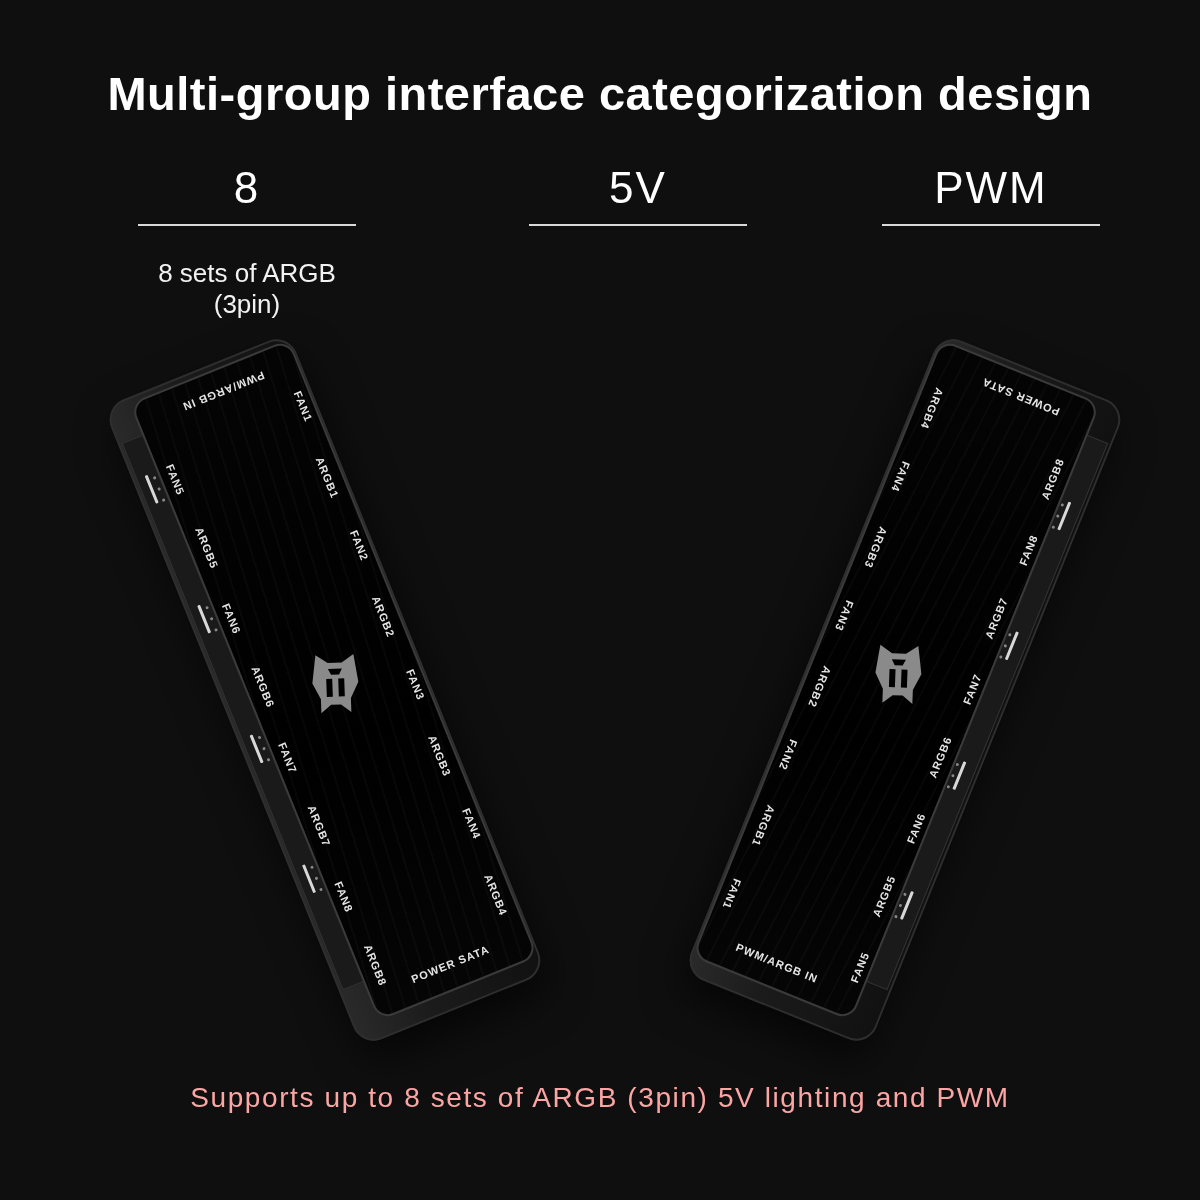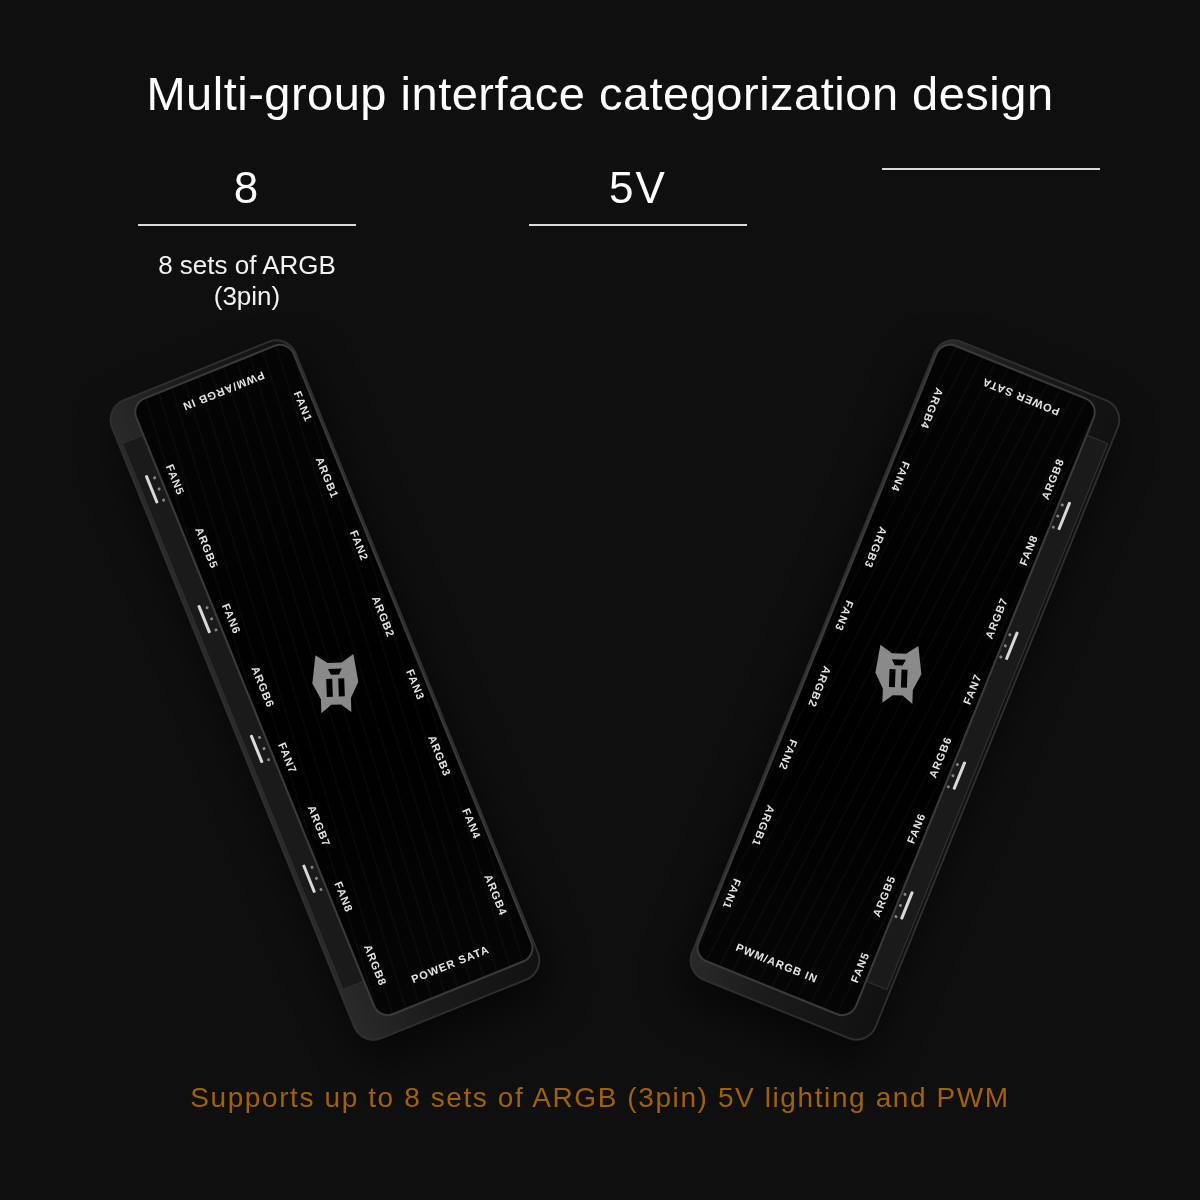--- a/index.html
+++ b/index.html
@@ -7,47 +7,47 @@
       width: 1200px; height: 1200px;
       background: #0f0f0f;
       position: relative;
       overflow: hidden;
       font-family: "Liberation Sans", "DejaVu Sans", sans-serif;
       color: #ffffff;
     }
     .headline {
       position: absolute; left: 0; right: 0; top: 66px;
       text-align: center;
-      font-size: 47px; font-weight: 400;
+      font-size: 47px; font-weight: 700;
       letter-spacing: 0.5px;
       color: #ffffff;
     }
     .spec {
       position: absolute; top: 160px; width: 240px;
       text-align: center;
     }
     .spec .value {
       font-size: 44px; font-weight: 400; line-height: 56px;
       letter-spacing: 2px;
       color: #ffffff;
     }
     .spec .rule {
       margin: 8px auto 0; width: 218px; height: 2px; background: #d9d9d9;
     }
     .spec .label {
-      margin-top: 24px; font-size: 26px; color: #f2f2f2;
+      margin-top: 32px; font-size: 26px; color: #f2f2f2;
     }
     .spec-1 { left: 127px; }
     .spec-2 { left: 518px; }
     .spec-3 { left: 871px; }
 
     .footer {
       position: absolute; left: 0; right: 0; top: 1068px;
       text-align: center;
-      font-size: 28px; color: #a16207;
+      font-size: 28px; color: #fca5a5;
       letter-spacing: 1.6px;
       line-height: 60px;
     }
 
     
     .device {
       position: absolute;
       width: 200px; height: 690px;
     }
     .device .body {
@@ -112,20 +112,21 @@
 <div class="spec spec-1">
   <div class="value">8</div>
   <div class="rule"></div>
   <div class="label">8 sets of ARGB (3pin)</div>
 </div>
 <div class="spec spec-2">
   <div class="value">5V</div>
   <div class="rule"></div>
 </div>
 <div class="spec spec-3">
+  <div class="value">PWM</div>
   <div class="rule"></div>
 </div>
 
 <div class="device device-left">
   <div class="body"></div>
   <div class="side">
     <div class="port" style="left:2px;top:30px">
         <div class="slot"></div>
         <div class="pin" style="left:13px;top:12px"></div>
         <div class="pin" style="left:13px;top:24px"></div>

